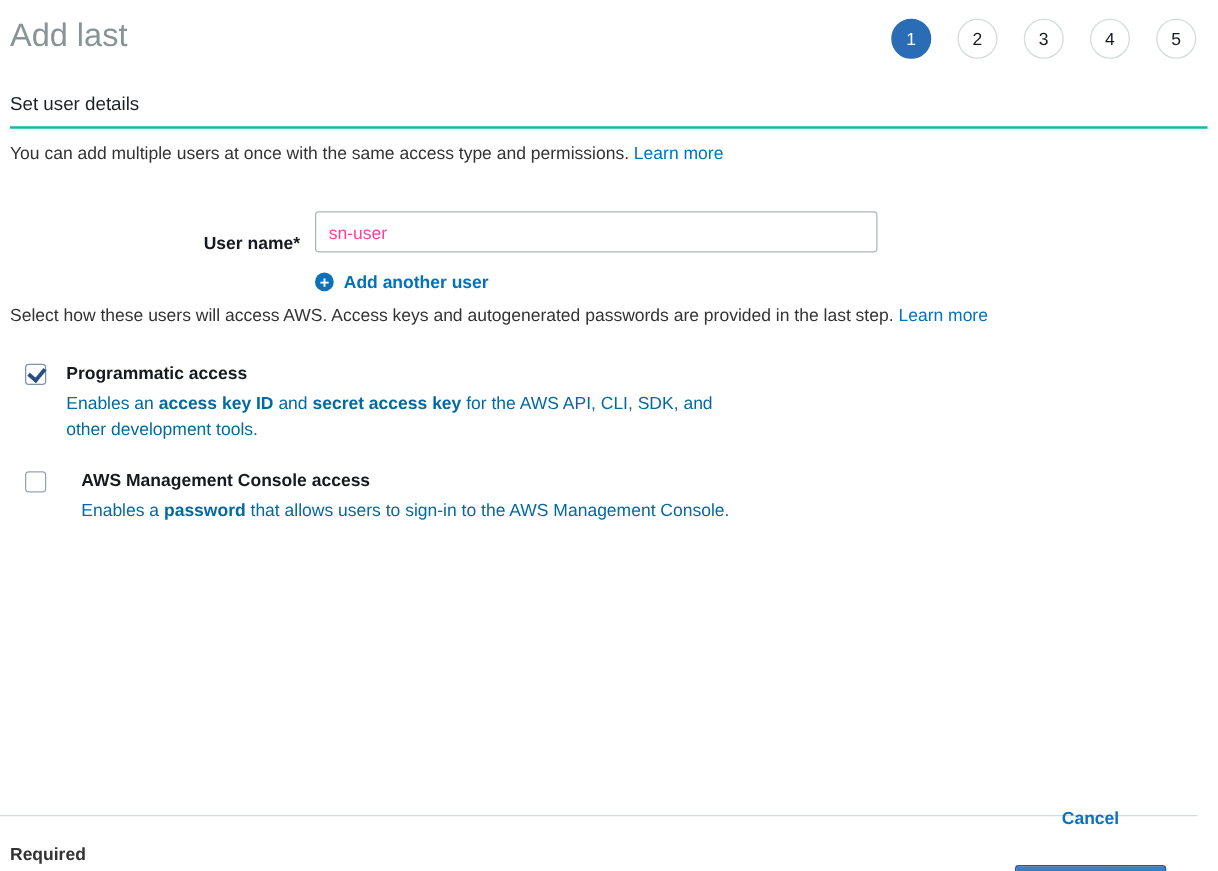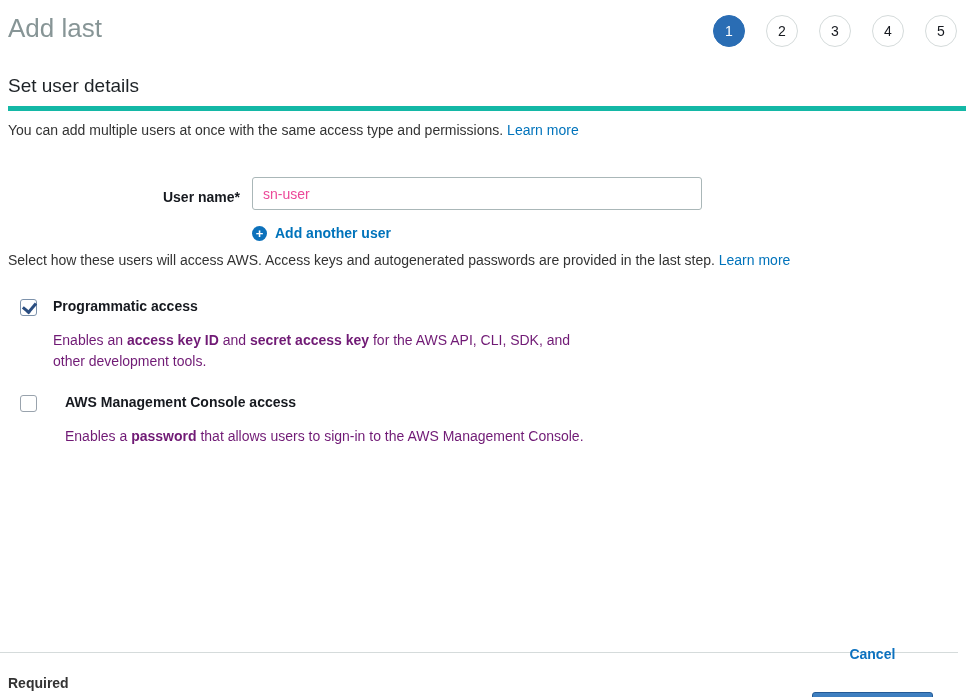--- a/index.html
+++ b/index.html
@@ -38,42 +38,42 @@
     cursor: pointer;
   }
   .step.active {
     background: #2a6db4;
     border-color: #2a6db4;
     color: #ffffff;
   }
 
   
   .section-heading {
-    font-size: 19px;
+    font-size: 15px;
     font-weight: 400;
     color: #1d2226;
     margin-top: 31px;
     padding-bottom: 9px;
-    border-bottom: 5px solid #14b8a6;
+    border-bottom: 2px solid #14b8a6;
   }
   .section-desc {
     margin-top: 9px;
     color: #333;
     line-height: 20px;
   }
   a.link {
     color: #0073bb;
     text-decoration: none;
     cursor: pointer;
   }
 
   
   .form-row {
     display: flex;
-    align-items: center;
+    align-items: flex-end;
   }
   .form-label {
     width: 232px;
     text-align: right;
     font-weight: bold;
     color: #16191f;
     padding-top: 7px;
     flex: none;
   }
   .form-control-col { margin-left: 12px; }
@@ -140,22 +140,22 @@
     border-width: 0 3px 3px 0;
     transform: rotate(40deg);
   }
   .option-body { margin-left: 16px; max-width: 525px; }
   .option-title {
     font-weight: bold;
     color: #16191f;
     line-height: 17px;
   }
   .option-desc {
-    margin-top: 15px;
-    color: #701a75;
+    margin-top: 5px;
+    color: #0369a1;
     line-height: 21px;
   }
 
   
   .footer {
     position: absolute;
     left: 0; right: 16px;
     top: 652px;
     height: 60px;
     border-top: 1px solid #d5dbdb;

